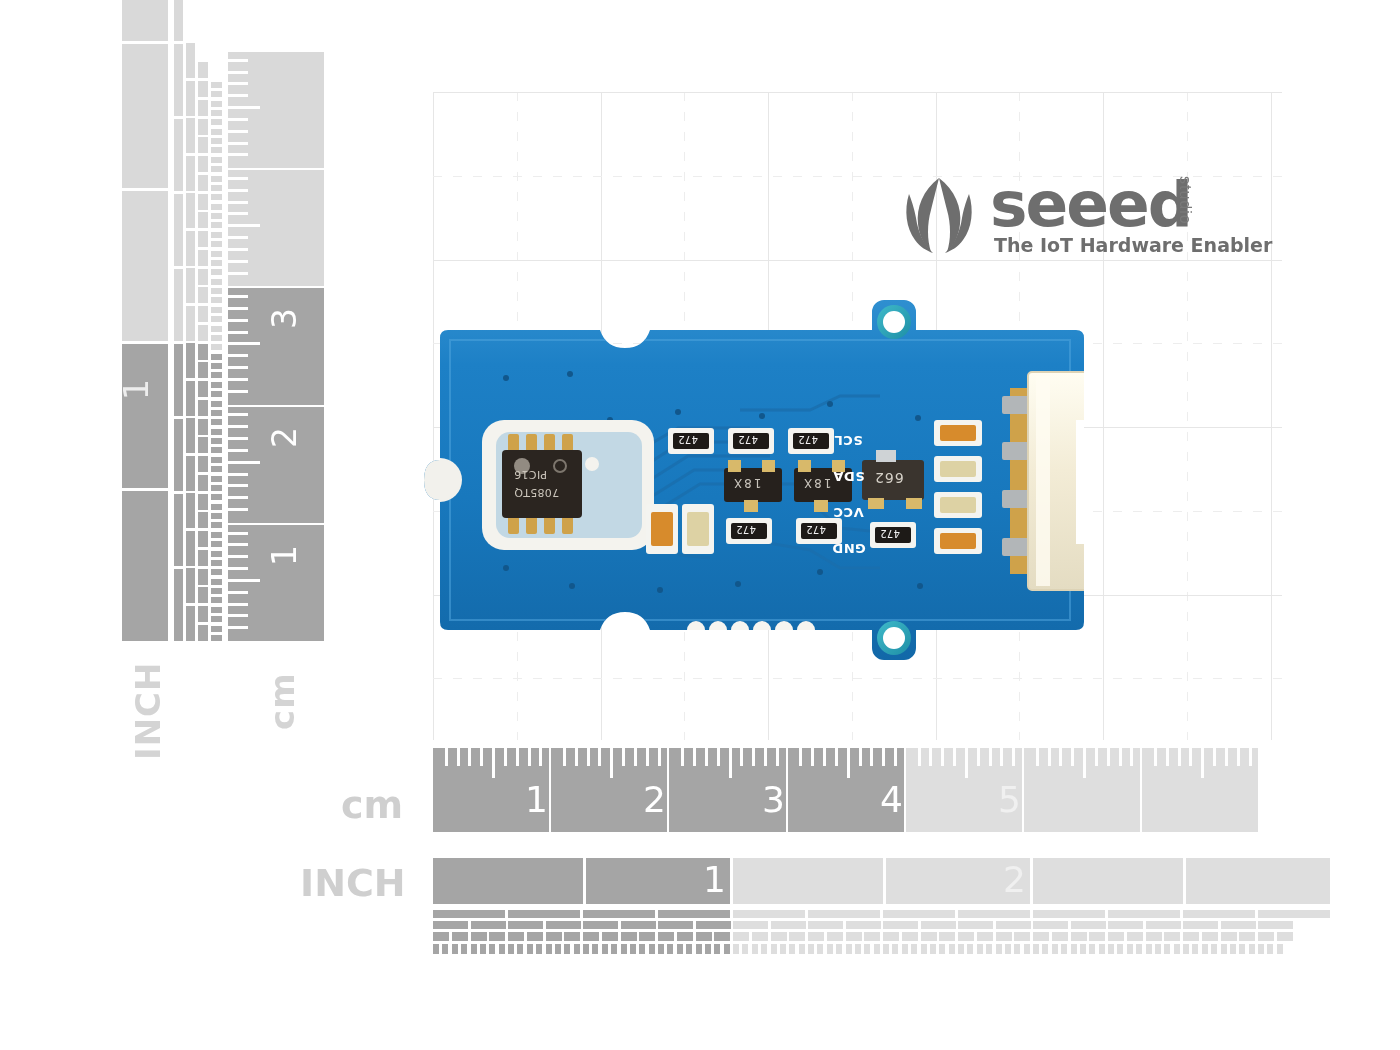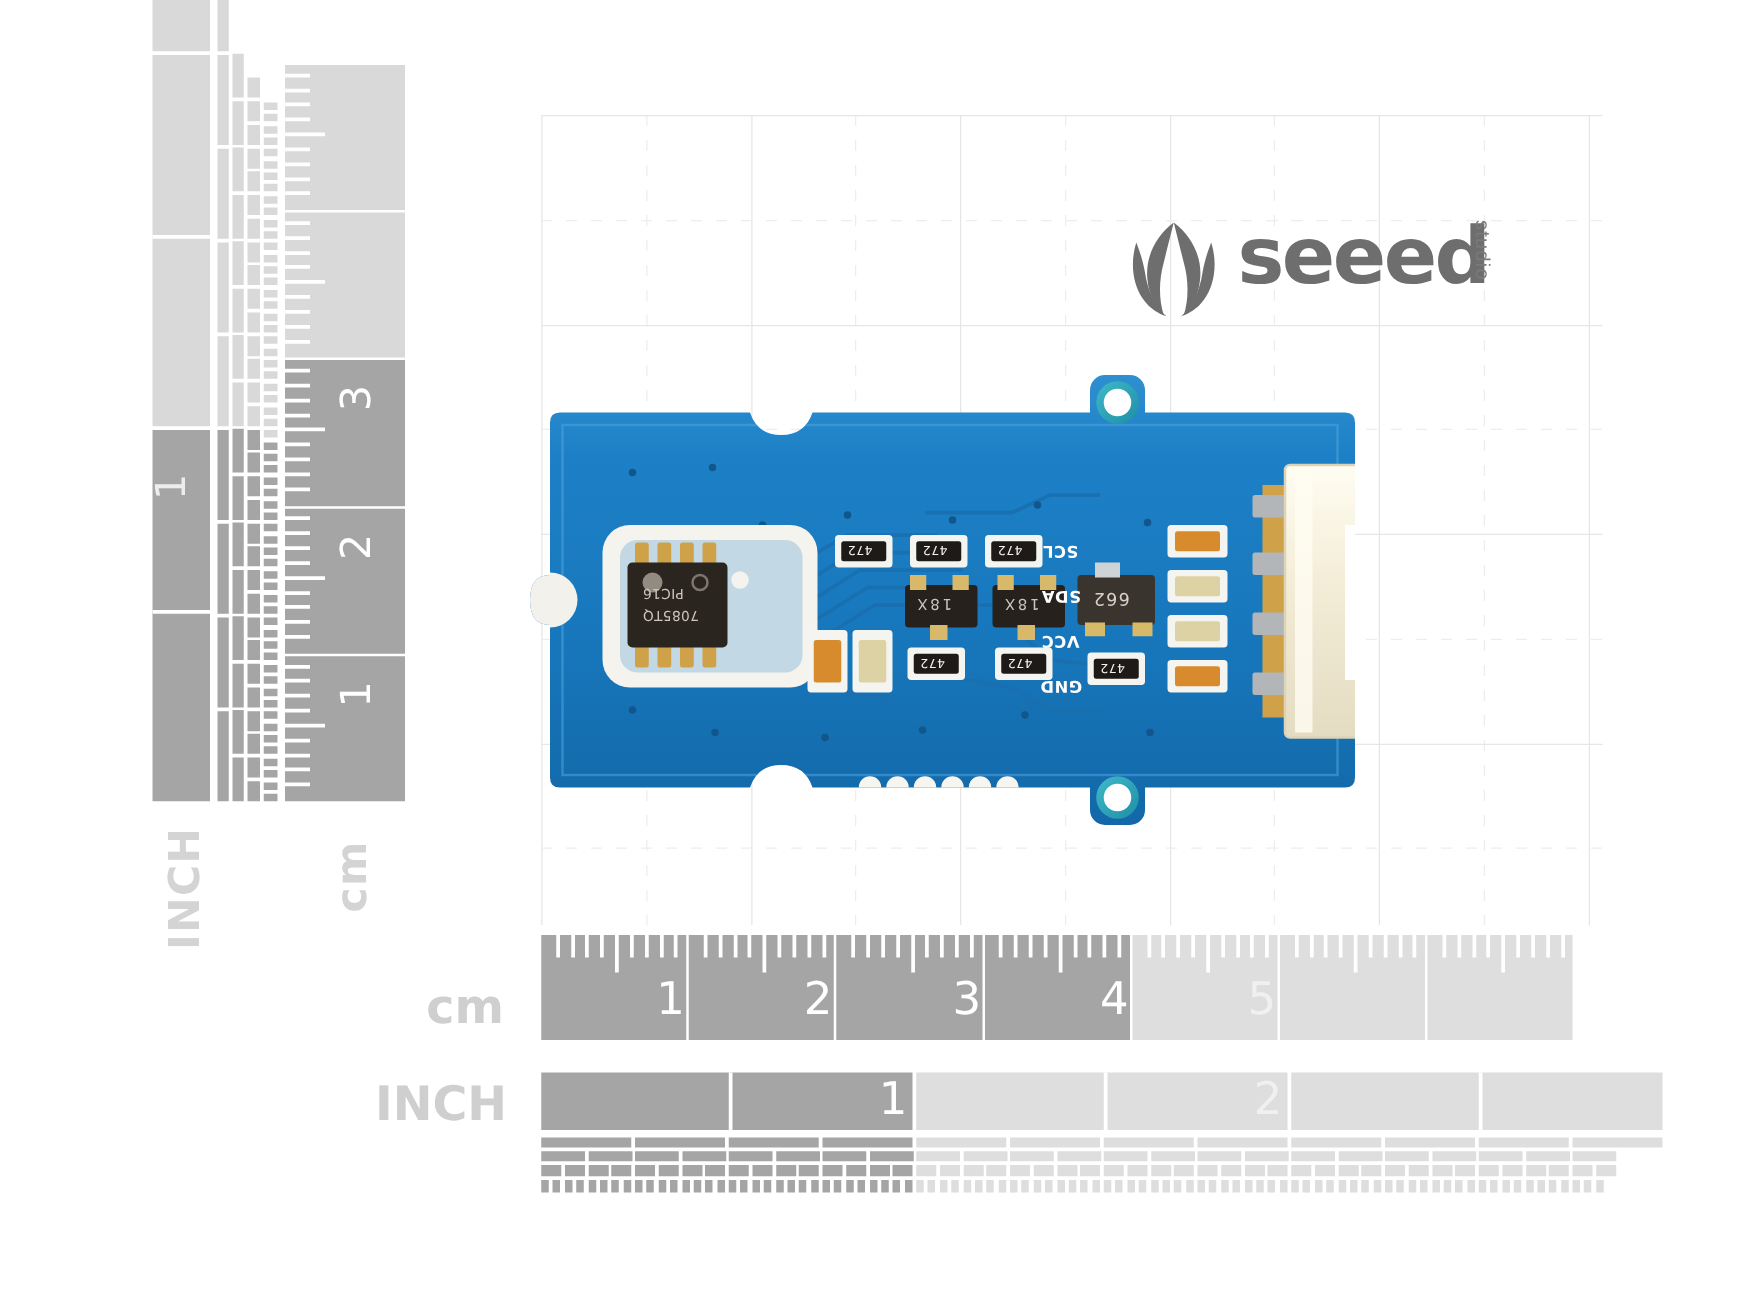--- a/index.html
+++ b/index.html
@@ -174,20 +174,21 @@
 
   <div id="logo-block">
     <svg id="logo-mark" viewBox="0 0 82 78">
       <path d="M41 2 C25 14 18 32 20 48 C21 60 27 70 33 76 C29 64 29 48 33 34 C36 22 39 10 41 2 Z" fill="#6e6e6e"></path>
       <path d="M41 2 C57 14 64 32 62 48 C61 60 55 70 49 76 C53 64 53 48 49 34 C46 22 43 10 41 2 Z" fill="#6e6e6e"></path>
       <path d="M11 18 C6 34 8 52 17 64 C22 71 29 75 35 77 C26 69 20 56 18 42 C16 31 13 23 11 18 Z" fill="#6e6e6e"></path>
       <path d="M71 18 C76 34 74 52 65 64 C60 71 53 75 47 77 C56 69 62 56 64 42 C66 31 69 23 71 18 Z" fill="#6e6e6e"></path>
     </svg>
     <div id="logo-word">seeed</div>
     <div id="logo-studio">studio</div>
+    <div id="logo-tagline">The IoT Hardware Enabler</div>
   </div>
 
   <div id="v-ruler-inch">
       <div style="position: absolute; left: 0px; top: 0px; width: 46px; height: 100%;">
         <div style="position: absolute; left: 0px; width: 100%; bottom: 0px; height: 297px; background: rgb(165, 165, 165);"></div>
         <div style="position: absolute; left: 0px; width: 46px; height: 3px; background: rgb(255, 255, 255); bottom: 150px;"></div>
         <div style="position: absolute; left: 0px; width: 100%; bottom: 300px; height: 297px; background: rgb(217, 217, 217);"></div>
         <div style="position: absolute; left: 0px; width: 46px; height: 3px; background: rgb(255, 255, 255); bottom: 450px;"></div>
         <div style="position: absolute; left: 0px; width: 100%; bottom: 600px; height: 297px; background: rgb(217, 217, 217);"></div>
       </div>

